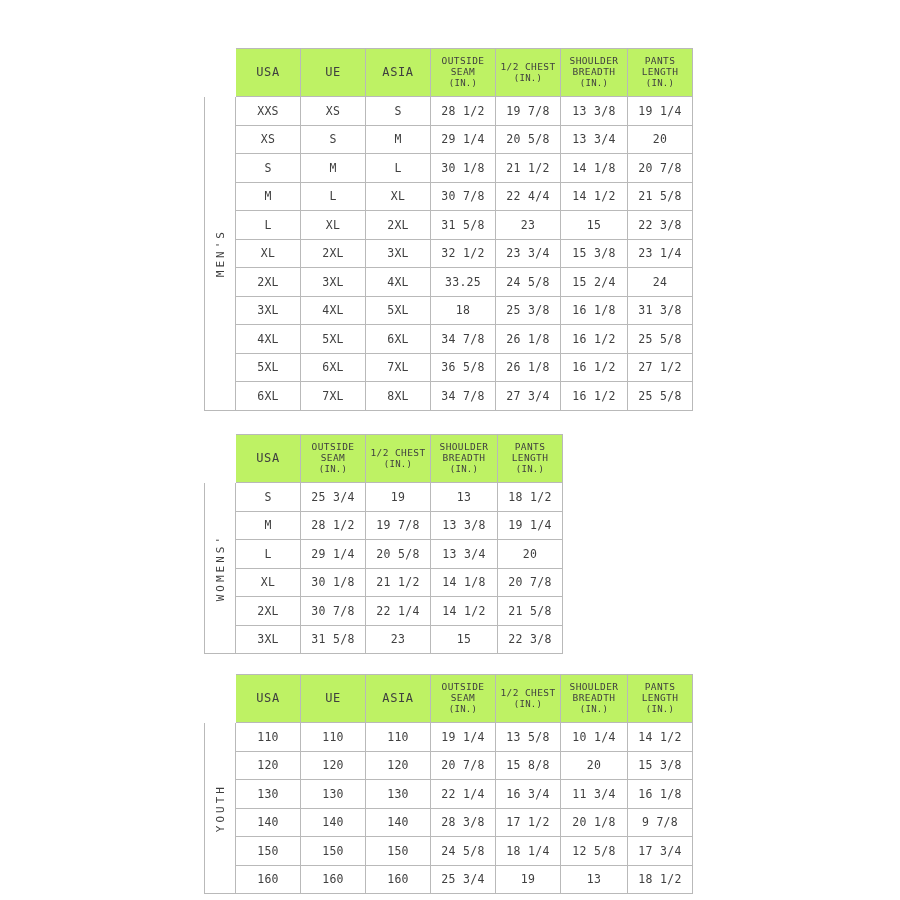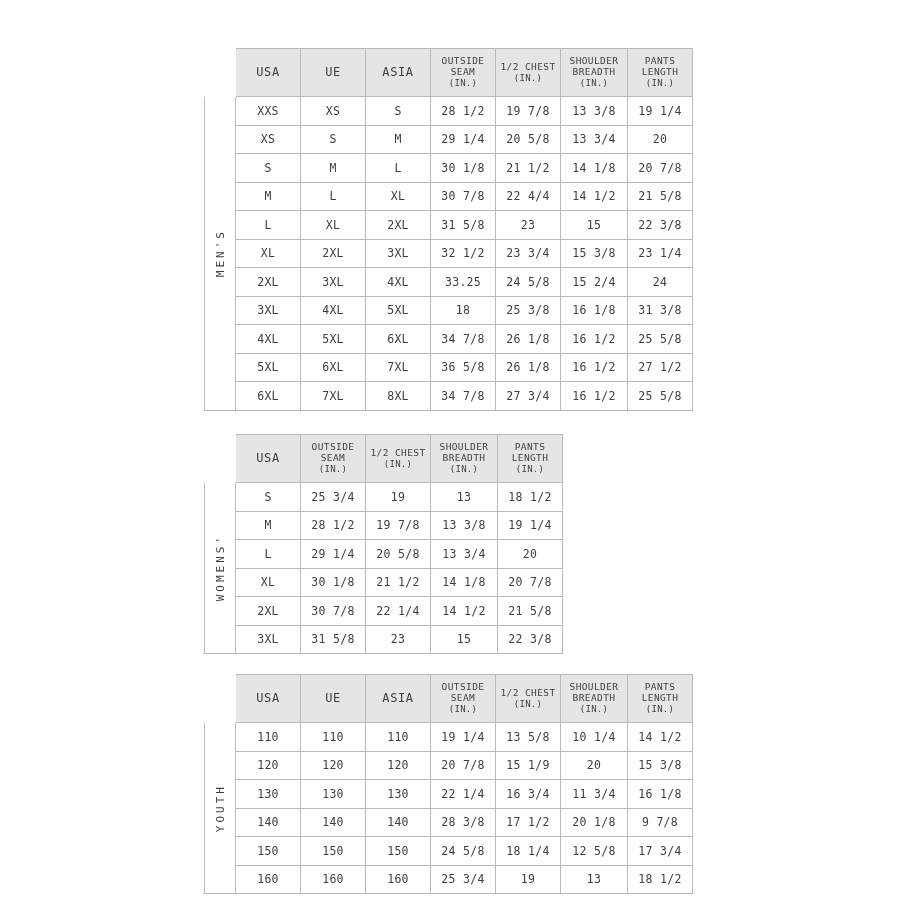--- a/index.html
+++ b/index.html
@@ -39,21 +39,21 @@
   }
   table.size-table td, table.size-table th {
     border: 1px solid #b9b9b9;
     text-align: center;
     vertical-align: middle;
     padding: 0;
     font-weight: normal;
     color: #3f3f3f;
   }
   thead th {
-    background: #e5e5e5;
+    background: #bef264;
     color: #ffffff;
     height: 48px;
     font-size: 12px;
     letter-spacing: 0.6px;
     line-height: 1.15;
     border: 1px solid #575757;
   }
   thead th.sub {
     font-size: 9.5px;
     letter-spacing: 0.4px;
@@ -325,21 +325,21 @@
             <td>19 1/4</td>
             <td>13 5/8</td>
             <td>10 1/4</td>
             <td>14 1/2</td>
           </tr>
           <tr>
             <td>120</td>
             <td>120</td>
             <td>120</td>
             <td>20 7/8</td>
-            <td>15 1/9</td>
+            <td>15 8/8</td>
             <td>20</td>
             <td>15 3/8</td>
           </tr>
           <tr>
             <td>130</td>
             <td>130</td>
             <td>130</td>
             <td>22 1/4</td>
             <td>16 3/4</td>
             <td>11 3/4</td>

